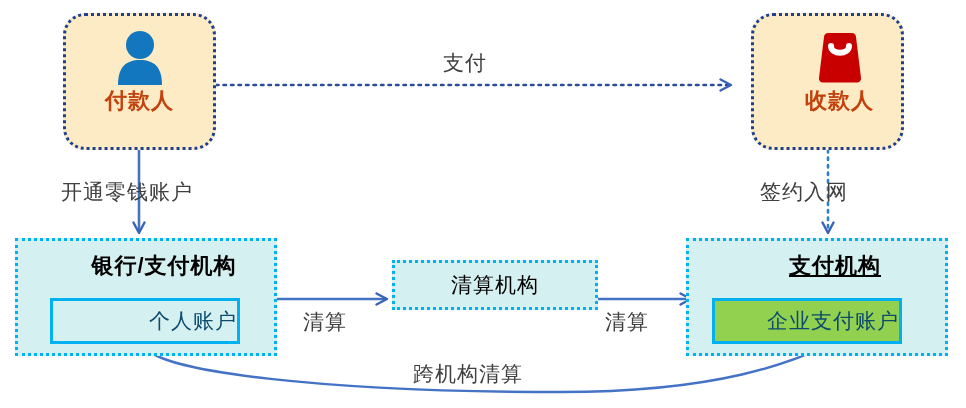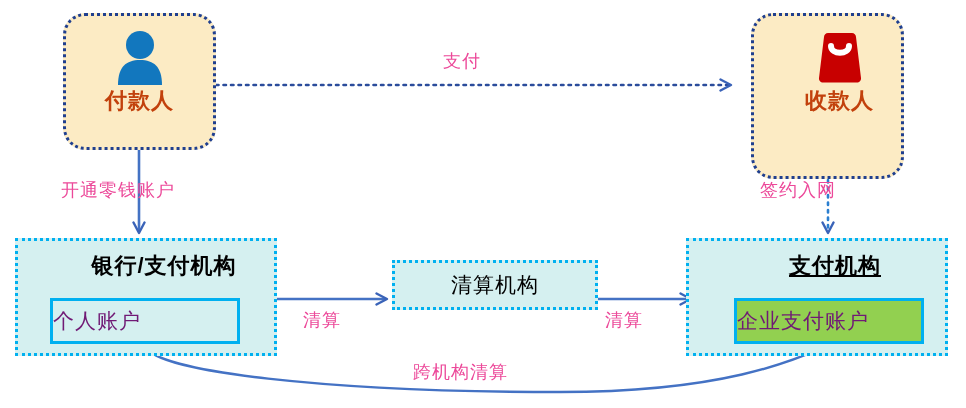--- a/index.html
+++ b/index.html
@@ -57,24 +57,24 @@
     color: #000000;
     margin-top: 10px;
     letter-spacing: 1px;
     margin-left: 36px;
   }
   .acct {
     position: absolute;
     box-sizing: border-box;
     display: flex;
     align-items: center;
-    justify-content: flex-start;
+    justify-content: flex-end;
     border: 3px solid #00B0F0;
     font-size: 21px;
-    color: #701a75;
+    color: #0c4a6e;
     letter-spacing: 1px;
   }
   .acct-personal {
     background: transparent;
   }
   .acct-enterprise {
     background: #92D050;
   }
   
   .plainbox {
@@ -85,22 +85,22 @@
     display: flex;
     align-items: center;
     justify-content: center;
     font-size: 21px;
     color: #000000;
     letter-spacing: 1px;
   }
   
   .edge-label {
     position: absolute;
-    font-size: 18px;
-    color: #ec4899;
+    font-size: 21px;
+    color: #404040;
     white-space: nowrap;
     letter-spacing: 1px;
   }
   svg.wires {
     position: absolute;
     left: 0;
     top: 0;
     width: 966px;
     height: 408px;
     pointer-events: none;
@@ -152,21 +152,21 @@
   <div class="node actor" style="left:63px; top:13px; width:153px; height:137px;">
     <div class="actor-icon">
       <svg width="54" height="56" viewBox="0 0 54 56" aria-hidden="true">
         <circle cx="27" cy="16" r="14" fill="#1277BE"></circle>
         <path d="M5 56 C5 38, 13 31, 27 31 C41 31, 49 38, 49 56 Z" fill="#1277BE"></path>
       </svg>
     </div>
     <div class="actor-label">付款人</div>
   </div>
 
-  <div class="node actor" style="left:751px; top:13px; width:153px; height:166px;padding-left:24px;">
+  <div class="node actor" style="left:751px; top:13px; width:153px; height:137px;padding-left:24px;">
     <div class="actor-icon">
       <svg width="56" height="56" viewBox="0 0 56 56" aria-hidden="true">
         <path d="M12 8 C12 5.8 13.8 4 16 4 L40 4 C42.2 4 44 5.8 44 8 L49 49 C49.3 51.5 47.4 53.5 45 53.5 L11 53.5 C8.6 53.5 6.7 51.5 7 49 Z" fill="#C80000"></path>
         <path d="M19 17 C19 26, 37 26, 37 17" fill="none" stroke="#FFFFFF" stroke-width="6" stroke-linecap="round"></path>
       </svg>
     </div>
     <div class="actor-label">收款人</div>
   </div>
 
   <div class="node inst" style="left:15px; top:238px; width:262px; height:118px;">
@@ -176,21 +176,21 @@
     <span>个人账户</span>
   </div>
 
   <div class="plainbox" style="left:392px; top:260px; width:206px; height:50px;">
     <span>清算机构</span>
   </div>
 
   <div class="node inst" style="left:686px; top:238px; width:262px; height:118px;text-decoration:underline;">
     <div class="inst-title">支付机构</div>
   </div>
-  <div class="acct acct-enterprise" style="left:712px; top:298px; width:190px; height:46px;margin-left:22px;">
+  <div class="acct acct-enterprise" style="left:712px; top:298px; width:190px; height:46px;">
     <span>企业支付账户</span>
   </div>
 
   <div class="edge-label" style="left:443px; top:49px;">支付</div>
 
   <div class="edge-label" style="left:760px; top:178px;">签约入网</div>
 
   <div class="edge-label" style="left:61px; top:178px;">开通零钱账户</div>
 
   <div class="edge-label" style="left:303px; top:308px;">清算</div>

